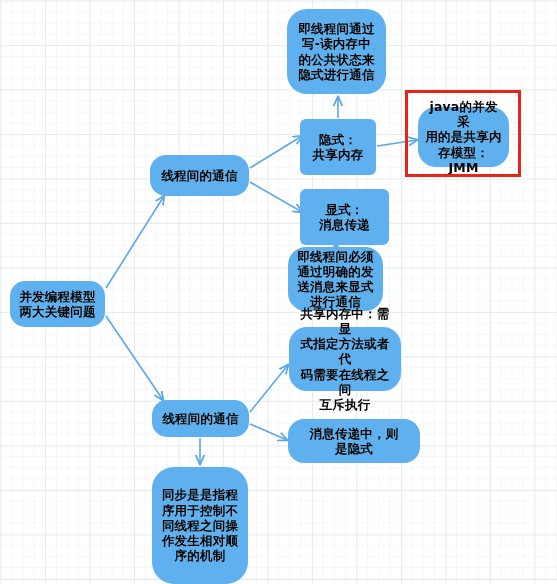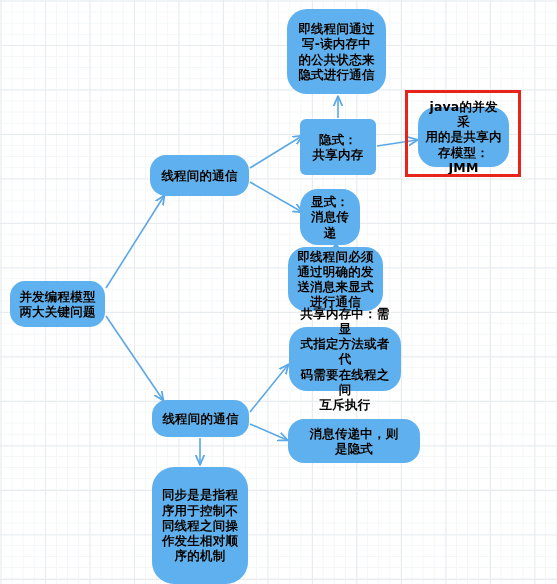--- a/index.html
+++ b/index.html
@@ -49,21 +49,21 @@
     line-height: 1.22;
     letter-spacing: 0.2px;
     padding: 2px 6px;
     font-weight: 600;
     text-shadow: 0 0 1px rgba(255,255,255,0.25);
   }
   .n-root     { left: 10px;  top: 281px; width: 95px;  height: 46px;  font-size: 12.5px; border-radius: 15px; }
   .n-comm     { left: 150px; top: 155px; width: 99px;  height: 41px;  font-size: 12.5px; border-radius: 16px; }
   .n-sync     { left: 152px; top: 400px; width: 97px;  height: 37px;  font-size: 12.5px; border-radius: 15px; }
   .n-implicit { left: 300px; top: 119px; width: 76px;  height: 56px;  font-size: 12.5px; border-radius: 6px; }
-  .n-explicit { left: 300px; top: 189px; width: 60px;  height: 56px;  font-size: 12.5px; border-radius: 18px; }
+  .n-explicit { left: 300px; top: 189px; width: 89px;  height: 56px;  font-size: 12.5px; border-radius: 6px; }
   .n-topdesc  { left: 287px; top: 9px;   width: 99px;  height: 85px;  font-size: 12.5px; border-radius: 20px; }
   .n-jmm      { left: 418px; top: 107px; width: 91px;  height: 60px;  font-size: 12.5px; border-radius: 18px; justify-content: center; }
   .n-msgdesc  { left: 288px; top: 247px; width: 95px;  height: 64px;  font-size: 12.5px; border-radius: 18px; }
   .n-shmsync  { left: 289px; top: 327px; width: 112px; height: 64px;  font-size: 12.5px; border-radius: 18px; }
   .n-msgsync  { left: 288px; top: 419px; width: 132px; height: 44px;  font-size: 12.5px; border-radius: 16px; }
   .n-syncdesc { left: 152px; top: 467px; width: 96px;  height: 117px;  font-size: 12.5px; border-radius: 22px; }
   .highlight-box {
     position: absolute;
     left: 405px;
     top: 90px;

